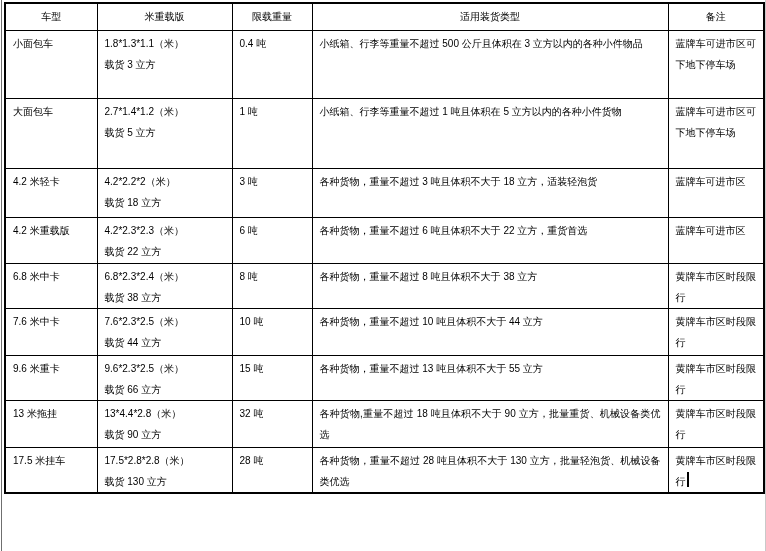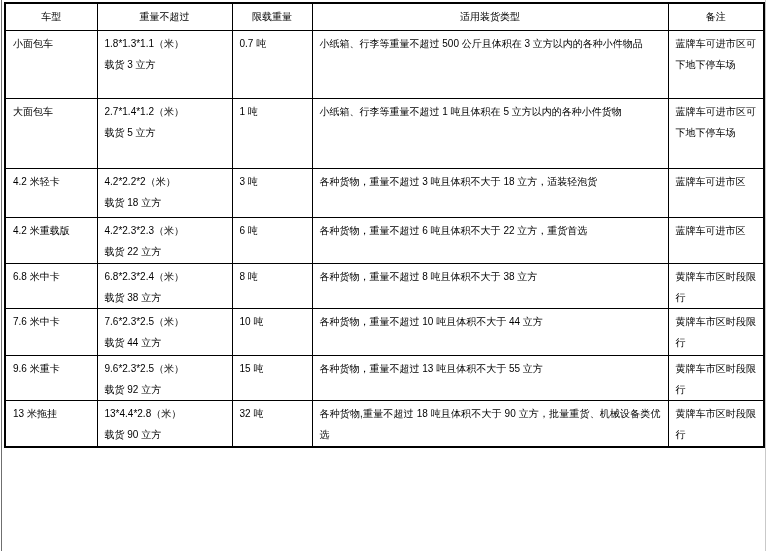--- a/index.html
+++ b/index.html
@@ -89,34 +89,34 @@
     <colgroup>
       <col style="width:92px">
       <col style="width:135px">
       <col style="width:80px">
       <col style="width:356px">
       <col style="width:96px">
     </colgroup>
     <thead>
       <tr>
         <th><span>车型</span></th>
-        <th><span>重量不超过</span></th>
+        <th><span>米重载版</span></th>
         <th><span>限载重量</span></th>
         <th><span>适用装货类型</span></th>
         <th><span>备注</span></th>
       </tr>
     </thead>
     <tbody>
       <tr>
         <td><span>小面包车</span></td>
         <td>
           <div>1.8*1.3*1.1（米）</div>
           <div>载货 3 立方</div>
         </td>
-        <td><span>0.7 吨</span></td>
+        <td><span>0.4 吨</span></td>
         <td><span>小纸箱、行李等重量不超过 500 公斤且体积在 3 立方以内的各种小件物品</span></td>
         <td><span>蓝牌车可进市区可下地下停车场</span></td>
       </tr>
       <tr>
         <td><span>大面包车</span></td>
         <td>
           <div>2.7*1.4*1.2（米）</div>
           <div>载货 5 立方</div>
         </td>
         <td><span>1 吨</span></td>
@@ -160,31 +160,41 @@
           <div>载货 44 立方</div>
         </td>
         <td><span>10 吨</span></td>
         <td><span>各种货物，重量不超过 10 吨且体积不大于 44 立方</span></td>
         <td><span>黄牌车市区时段限行</span></td>
       </tr>
       <tr>
         <td><span>9.6 米重卡</span></td>
         <td>
           <div>9.6*2.3*2.5（米）</div>
-          <div>载货 92 立方</div>
+          <div>载货 66 立方</div>
         </td>
         <td><span>15 吨</span></td>
         <td><span>各种货物，重量不超过 13 吨且体积不大于 55 立方</span></td>
         <td><span>黄牌车市区时段限行</span></td>
       </tr>
       <tr>
         <td><span>13 米拖挂</span></td>
         <td>
           <div>13*4.4*2.8（米）</div>
           <div>载货 90 立方</div>
         </td>
         <td><span>32 吨</span></td>
         <td><span>各种货物,重量不超过 18 吨且体积不大于 90 立方，批量重货、机械设备类优选</span></td>
         <td><span>黄牌车市区时段限行</span></td>
+      </tr>
+      <tr>
+        <td><span>17.5 米挂车</span></td>
+        <td>
+          <div>17.5*2.8*2.8（米）</div>
+          <div>载货 130 立方</div>
+        </td>
+        <td><span>28 吨</span></td>
+        <td><span>各种货物，重量不超过 28 吨且体积不大于 130 立方，批量轻泡货、机械设备类优选</span></td>
+        <td><span>黄牌车市区时段限行</span><span class="caret"></span></td>
       </tr>
     </tbody>
   </table>
 </div>
 
 </body></html>

